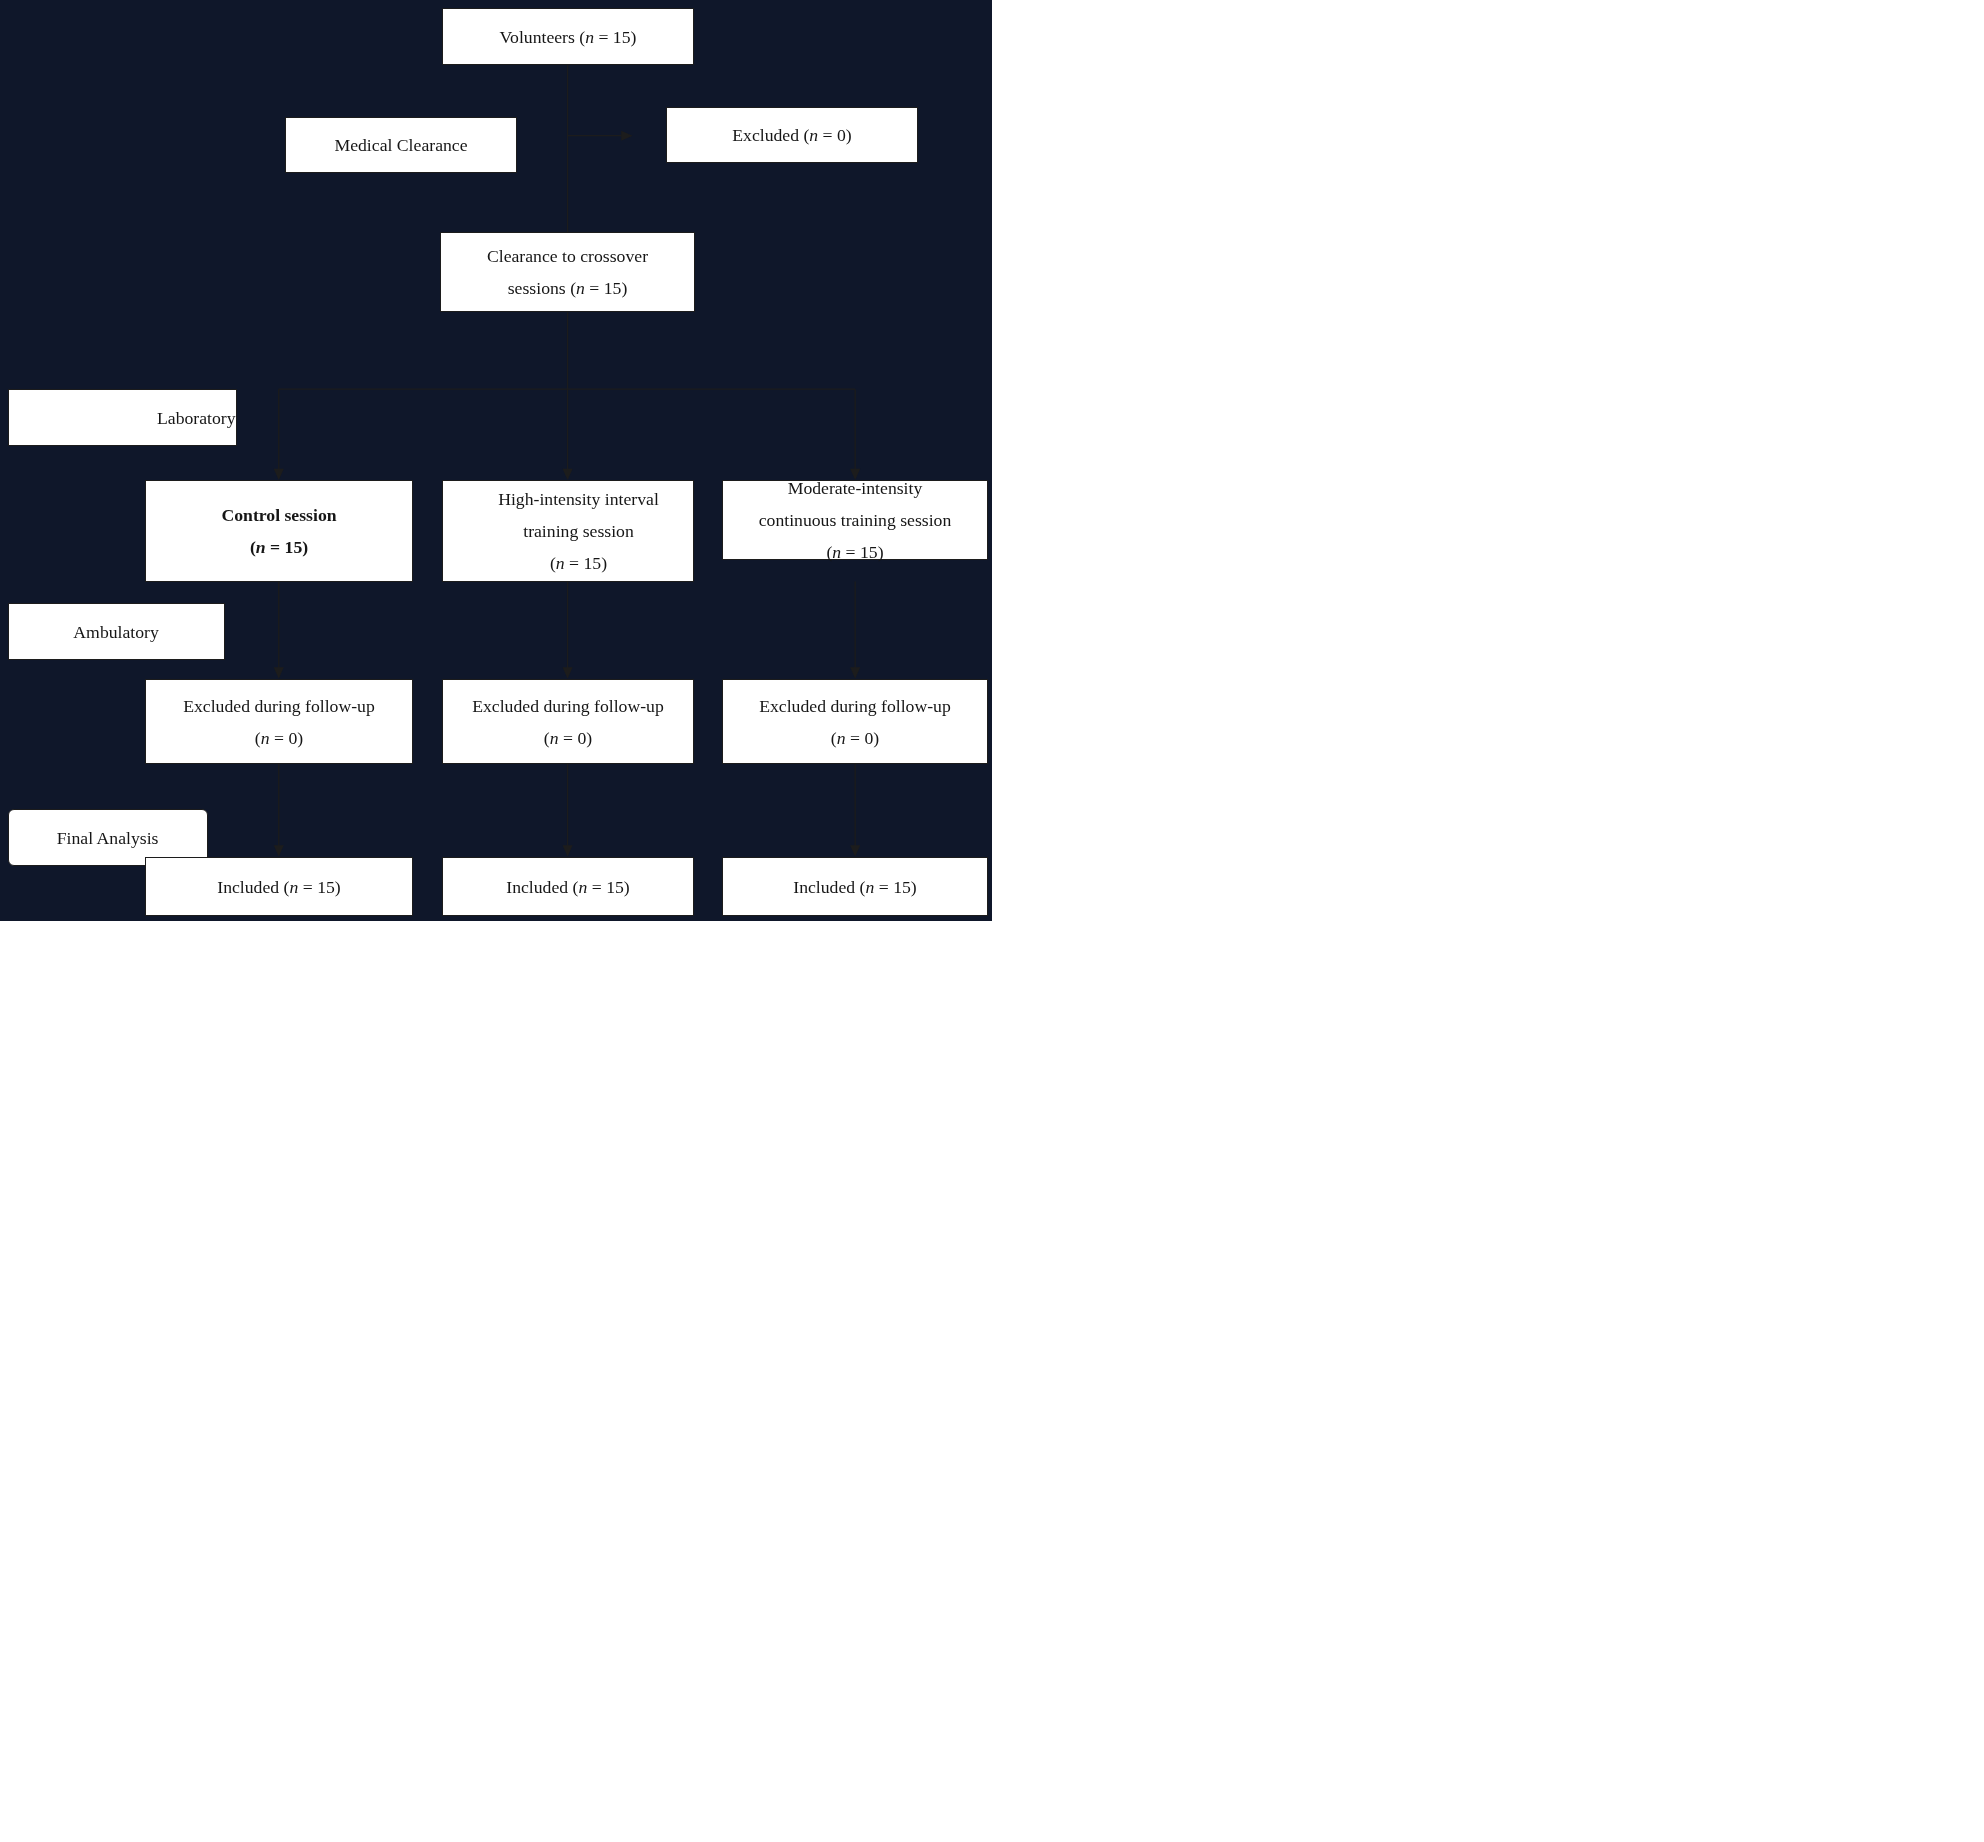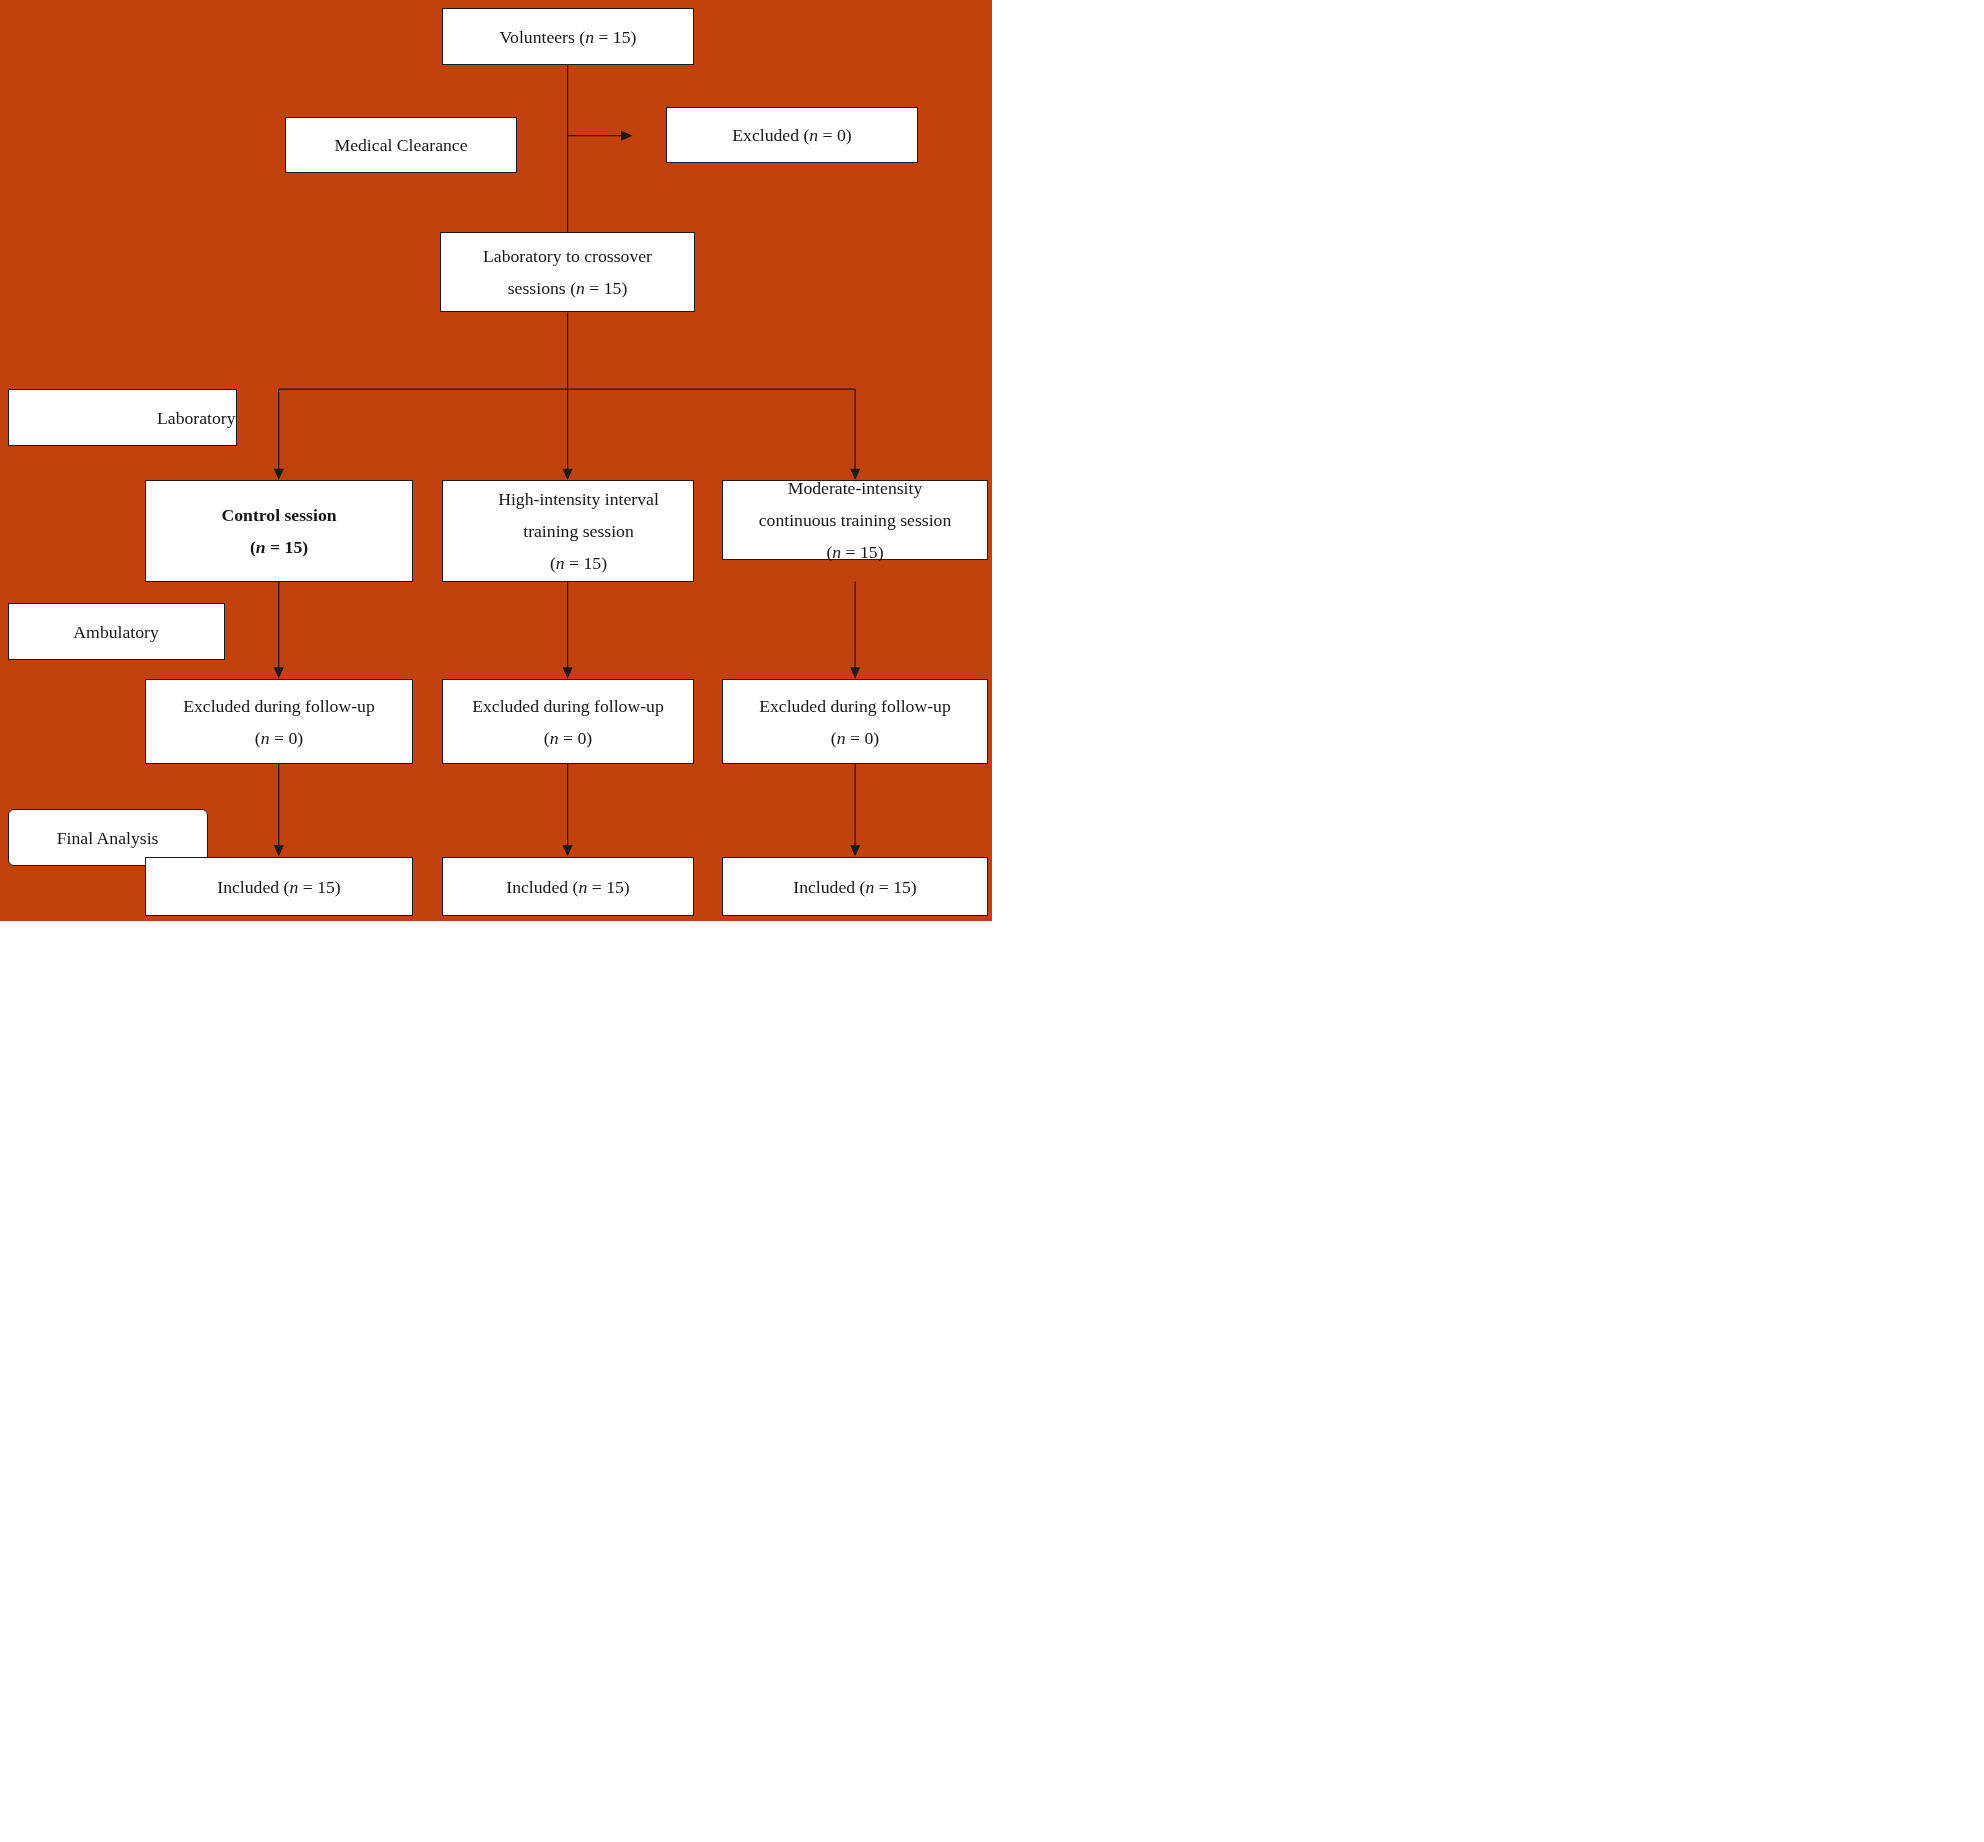--- a/index.html
+++ b/index.html
@@ -4,21 +4,21 @@
 <style>
   html, body {
     margin: 0;
     padding: 0;
     background: #ffffff;
   }
   #canvas {
     position: relative;
     width: 992px;
     height: 921px;
-    background: #c2410c;
+    background: #0f172a;
     font-family: "Liberation Serif", "DejaVu Serif", serif;
     color: #161616;
     overflow: hidden;
   }
   .node {
     position: absolute;
     box-sizing: border-box;
     border: 1.3px solid #1c1c1c;
     background: #ffffff;
     display: flex;
@@ -116,21 +116,21 @@
 
   <div class="node" style="left:285px; top:109px; width:232px; height:56px;margin-top:8px;">
       <div class="ln">Medical Clearance</div>
     </div>
 
   <div class="node" style="left:633px; top:107px; width:252px; height:56px;margin-left:33px;">
       <div class="ln">Excluded (<i>n</i> = 0)</div>
     </div>
 
   <div class="node" style="left:440px; top:232px; width:255px; height:80px;">
-      <div class="ln">Laboratory to crossover</div>
+      <div class="ln">Clearance to crossover</div>
       <div class="ln">sessions (<i>n</i> = 15)</div>
     </div>
 
   <div class="node" style="left:7.6px; top:389px; width:229px; height:57px;align-items:flex-end;">
       <div class="ln">Laboratory</div>
     </div>
 
   <div class="node" style="left:145px; top:480px; width:268px; height:102px;font-weight:bold;">
       <div class="ln">Control session</div>
       <div class="ln">(<i>n</i> = 15)</div>

